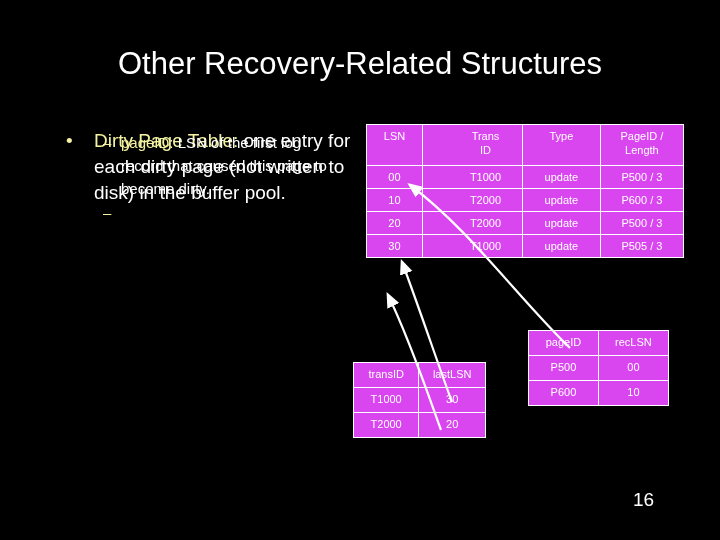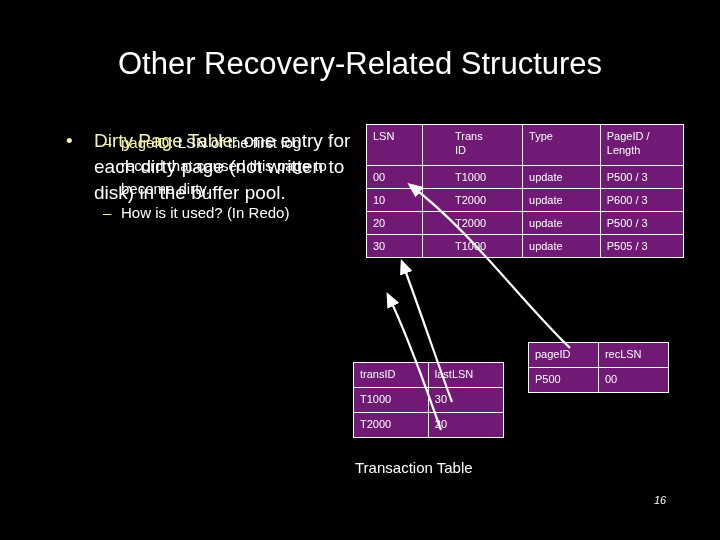--- a/index.html
+++ b/index.html
@@ -88,21 +88,22 @@
     font-size: 15px;
     line-height: 23px;
     color: #ffffff;
   }
 
   
   table.grid {
     position: absolute;
     border-collapse: collapse;
     color: #ffffff;
-    background: #701a75;
+    background: #d946ef;
+    text-align: center;
   }
   table.grid td {
     border: 1px solid #ffffff;
     font-size: 11px;
     line-height: 14px;
     padding: 4px 6px;
     vertical-align: top;
     color: #ffffff;
     background: transparent;
     white-space: pre-line;
@@ -118,51 +119,49 @@
   #log-table td.c0 { width: 48px; }
   #log-table td.c1 { width: 68px; padding-left: 32px; }
   #log-table td.c2 { width: 72px; }
   #log-table td.c3 { width: 78px; }
   #log-table tr.head td { height: 32px; }
 
   
   #trans-table {
     left: 353px;
     top: 362px;
-    width: 151px;
+    width: 133px;
   }
   #trans-table td { width: 66px; height: 16px; }
 
   
   #dpt-table {
     left: 528px;
     top: 330px;
     width: 141px;
-    margin-top: 12px;
   }
   #dpt-table td { width: 62px; height: 16px; }
 
   
   .caption {
     position: absolute;
     font-size: 15px;
     line-height: 19px;
     color: #ffffff;
   }
   #caption-trans { left: 355px; top: 458px; width: 160px; }
   #caption-dpt   { left: 559px; top: 452px; width: 110px; }
 
   .pagenum {
     position: absolute;
-    left: 654px;
+    left: 633px;
     top: 492px;
-    font-size: 11px;
+    font-size: 19px;
     line-height: 16px;
     color: #ffffff;
-    font-style: italic;
   }
 
   
   #arrows {
     position: absolute;
     left: 0; top: 0;
     width: 720px;
     height: 540px;
     pointer-events: none;
   }
@@ -181,21 +180,20 @@
     </div>
   </div>
 
   <div class="subbullets">
     <div class="sub-row">
       <span class="sub-mark">–</span>
       <span class="sub-text"><span class="hi">pageID:</span><span> LSN of the first log record that caused this page to become dirty.</span></span>
     </div>
     <div class="sub-row">
       <span class="sub-mark">–</span>
-      <span class="sub-text"><span>How is it used? (In Redo)</span></span>
     </div>
   </div>
 
   <table class="grid" id="log-table">
     <tbody>
       <tr class="head">
         <td class="c0">LSN</td>
         <td class="c1">Trans
 ID</td>
         <td class="c2">Type</td>
@@ -249,24 +247,27 @@
   <table class="grid" id="dpt-table">
     <tbody>
       <tr>
         <td>pageID</td>
         <td>recLSN</td>
       </tr>
       <tr>
         <td>P500</td>
         <td>00</td>
       </tr>
+      <tr>
+        <td>P600</td>
+        <td>10</td>
+      </tr>
     </tbody>
   </table>
 
-  <div class="caption" id="caption-trans">Transaction Table</div>
 
   <div class="pagenum">16</div>
 
   <svg id="arrows" viewBox="0 0 720 540">
     <defs>
       <marker id="ah" markerWidth="7" markerHeight="7" refX="5.5" refY="3" orient="auto">
         <path d="M0,0 L7,3 L0,6 z" fill="#ffffff"></path>
       </marker>
     </defs>
      LSN 00 --&gt;

